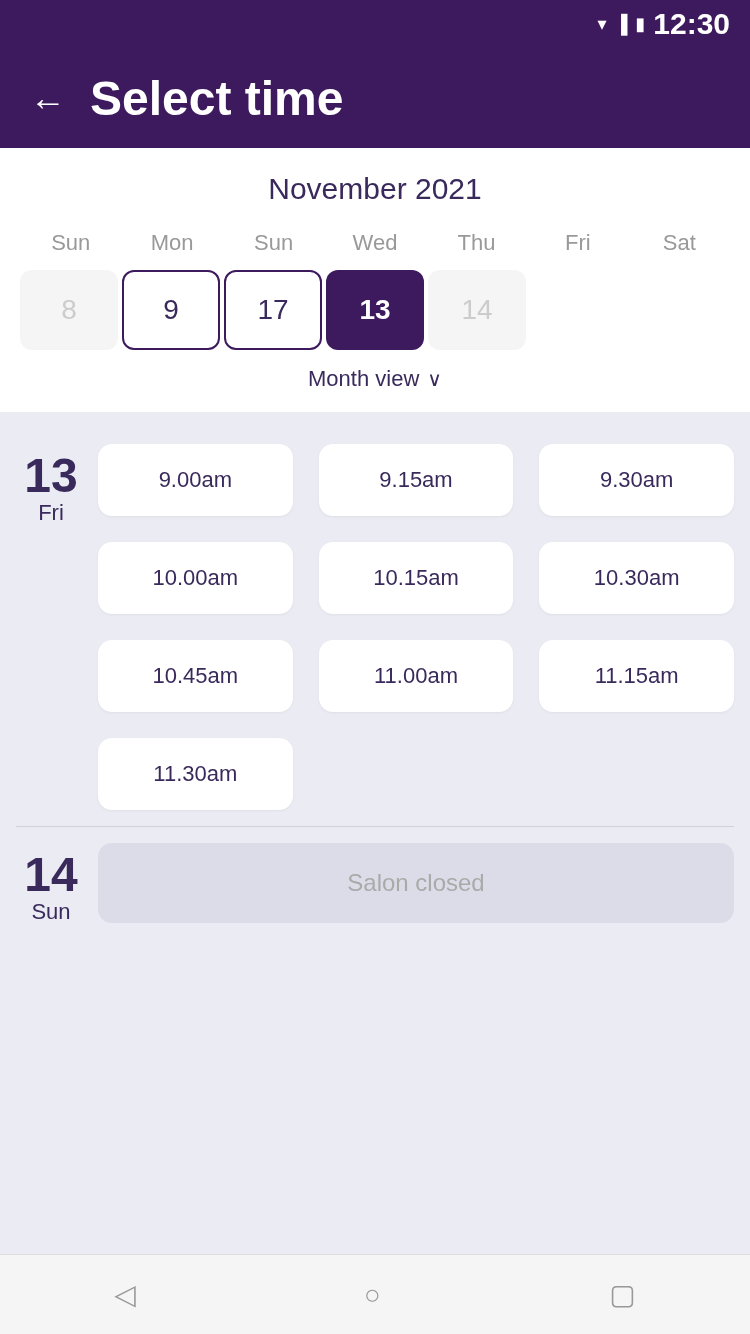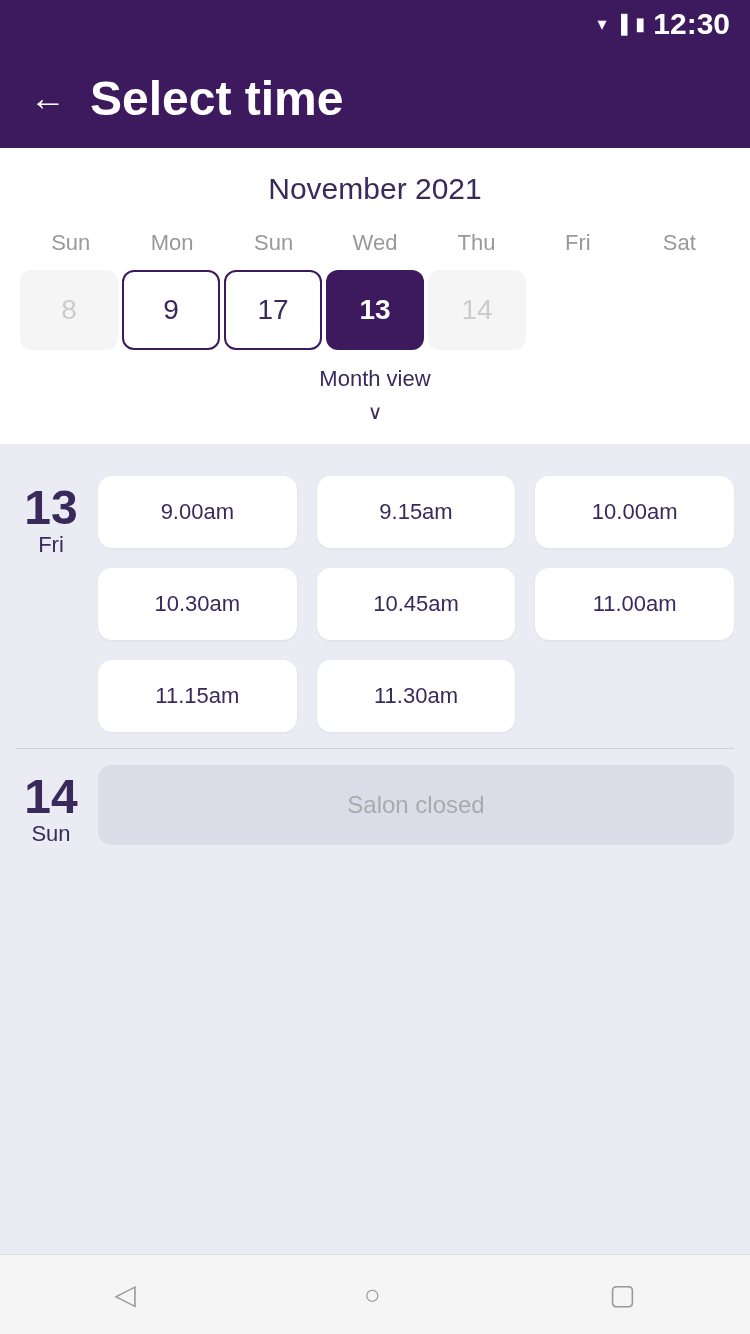--- a/index.html
+++ b/index.html
@@ -115,21 +115,20 @@
     
     .month-view-toggle {
       display: flex;
       align-items: center;
       justify-content: center;
       gap: 8px;
       padding: 16px 0 4px;
       cursor: pointer;
       color: #3a2a5c;
       font-size: 22px;
-      flex-direction: column;
     }
     .chevron-down {
       font-size: 20px;
       color: #3a2a5c;
     }
 
     
     .time-section {
       background: #ebebf3;
       padding: 16px;
@@ -157,21 +156,21 @@
       color: #3a2a5c;
       line-height: 1;
     }
     .day-name {
       font-size: 22px;
       color: #3a2a5c;
     }
     .slots-grid {
       display: grid;
       grid-template-columns: repeat(3, 1fr);
-      gap: 20px;
+      gap: 26px;
       flex: 1;
     }
     .slot {
       background: white;
       border-radius: 14px;
       height: 72px;
       display: flex;
       align-items: center;
       justify-content: center;
       font-size: 22px;
@@ -263,21 +262,23 @@
 <div class="time-section">
 
   <div class="day-block">
     <div class="day-label">
       <span class="day-num">13</span>
       <span class="day-name">Fri</span>
     </div>
     <div class="slots-grid">
       <div class="slot">9.00am</div>
       <div class="slot">9.15am</div>
+      <div class="slot">9.30am</div>
       <div class="slot">10.00am</div>
+      <div class="slot">10.15am</div>
       <div class="slot">10.30am</div>
       <div class="slot">10.45am</div>
       <div class="slot">11.00am</div>
       <div class="slot">11.15am</div>
       <div class="slot">11.30am</div>
     </div>
   </div>
 
   <div class="divider"></div>
 

